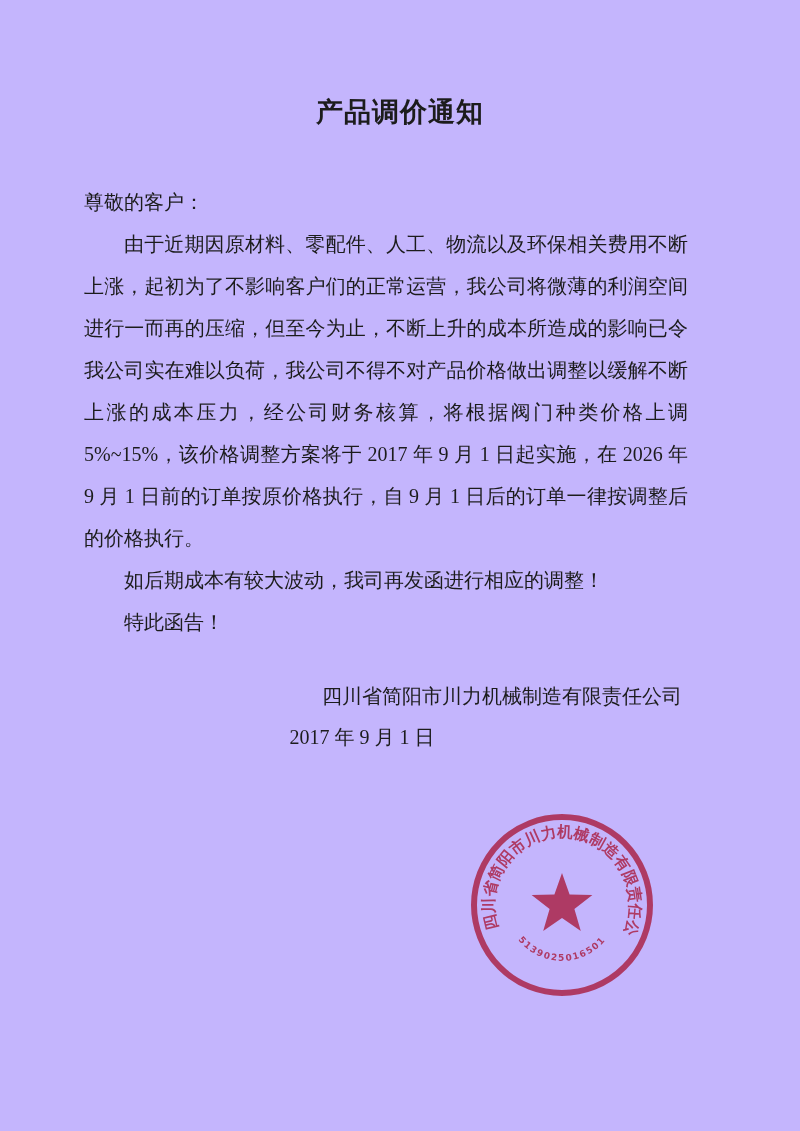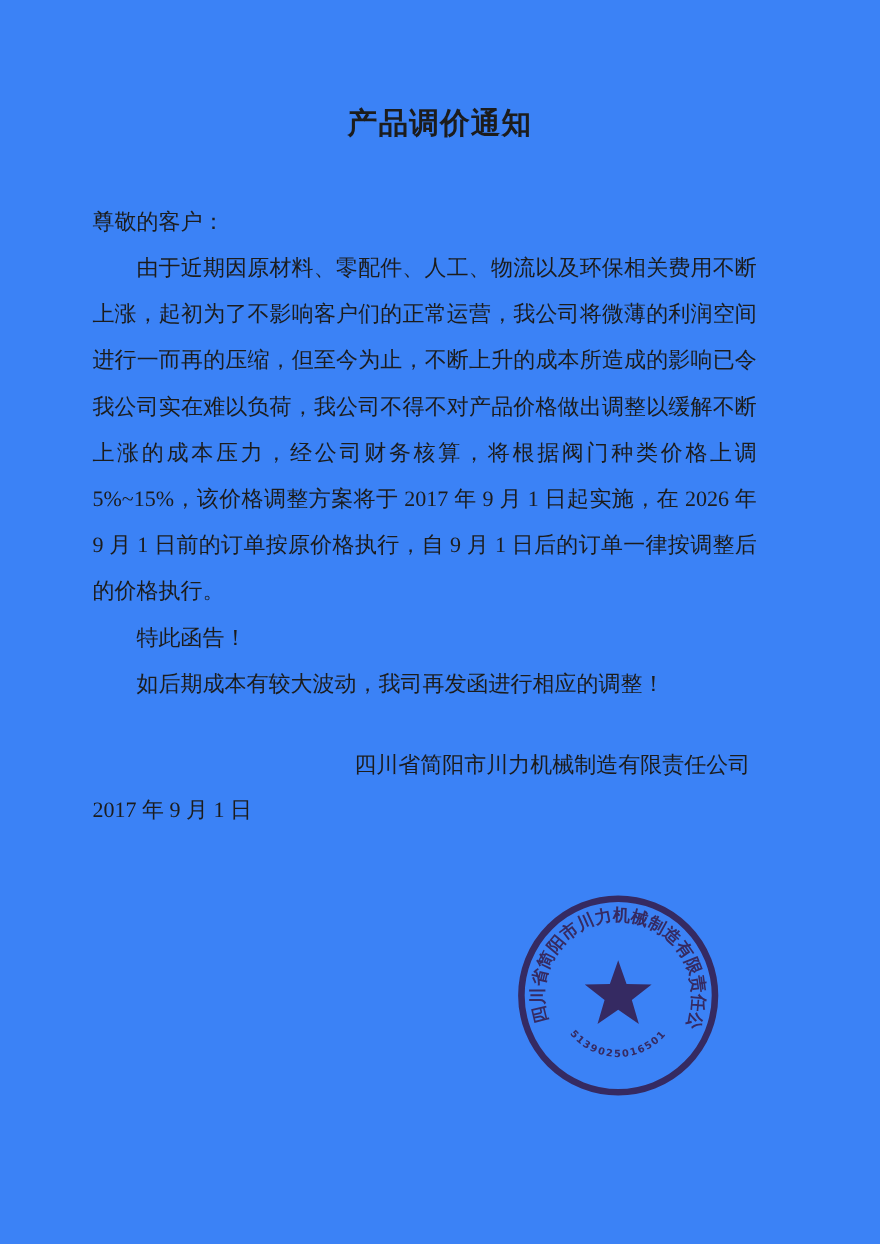--- a/index.html
+++ b/index.html
@@ -7,21 +7,21 @@
   body {
     width: 800px;
     height: 1131px;
     font-family: "Liberation Serif", "DejaVu Serif", serif;
     color: #1c1c1c;
   }
   .page {
     position: relative;
     width: 800px;
     height: 1131px;
-    background: #3b82f6;
+    background: #c4b5fd;
     overflow: hidden;
   }
   .doc-title {
     margin-top: 92px;
     text-align: center;
     font-size: 27px;
     font-weight: bold;
     line-height: 40px;
     letter-spacing: 1px;
   }
@@ -36,21 +36,21 @@
   .signature {
     margin-top: 33px;
     font-size: 20px;
     line-height: 41px;
   }
   .signature .company {
     text-align: right;
     padding-right: 6px;
   }
   .signature .date {
-    text-align: left;
+    text-align: center;
     padding-right: 48px;
   }
   .stamp {
     position: absolute;
     left: 467px;
     top: 810px;
     width: 190px;
     height: 190px;
     opacity: 0.88;
     mix-blend-mode: multiply;
@@ -63,22 +63,22 @@
 </head>
 <body>
 
 <div class="page">
 
   <h1 class="doc-title">产品调价通知</h1>
 
   <div class="content">
     <p class="salutation">尊敬的客户：</p>
     <p class="para">由于近期因原材料、零配件、人工、物流以及环保相关费用不断上涨，起初为了不影响客户们的正常运营，我公司将微薄的利润空间进行一而再的压缩，但至今为止，不断上升的成本所造成的影响已令我公司实在难以负荷，我公司不得不对产品价格做出调整以缓解不断上涨的成本压力，经公司财务核算，将根据阀门种类价格上调5%~15%，该价格调整方案将于 2017 年 9 月 1 日起实施，在 2026 年 9 月 1 日前的订单按原价格执行，自 9 月 1 日后的订单一律按调整后的价格执行。</p>
+    <p class="para">如后期成本有较大波动，我司再发函进行相应的调整！</p>
     <p class="para">特此函告！</p>
-    <p class="para">如后期成本有较大波动，我司再发函进行相应的调整！</p>
 
     <div class="signature">
       <p class="company">四川省简阳市川力机械制造有限责任公司</p>
       <p class="date">2017 年 9 月 1 日</p>
     </div>
   </div>
 
   <div class="stamp">
     <svg viewBox="0 0 190 190" xmlns="http://www.w3.org/2000/svg">
       <defs>

